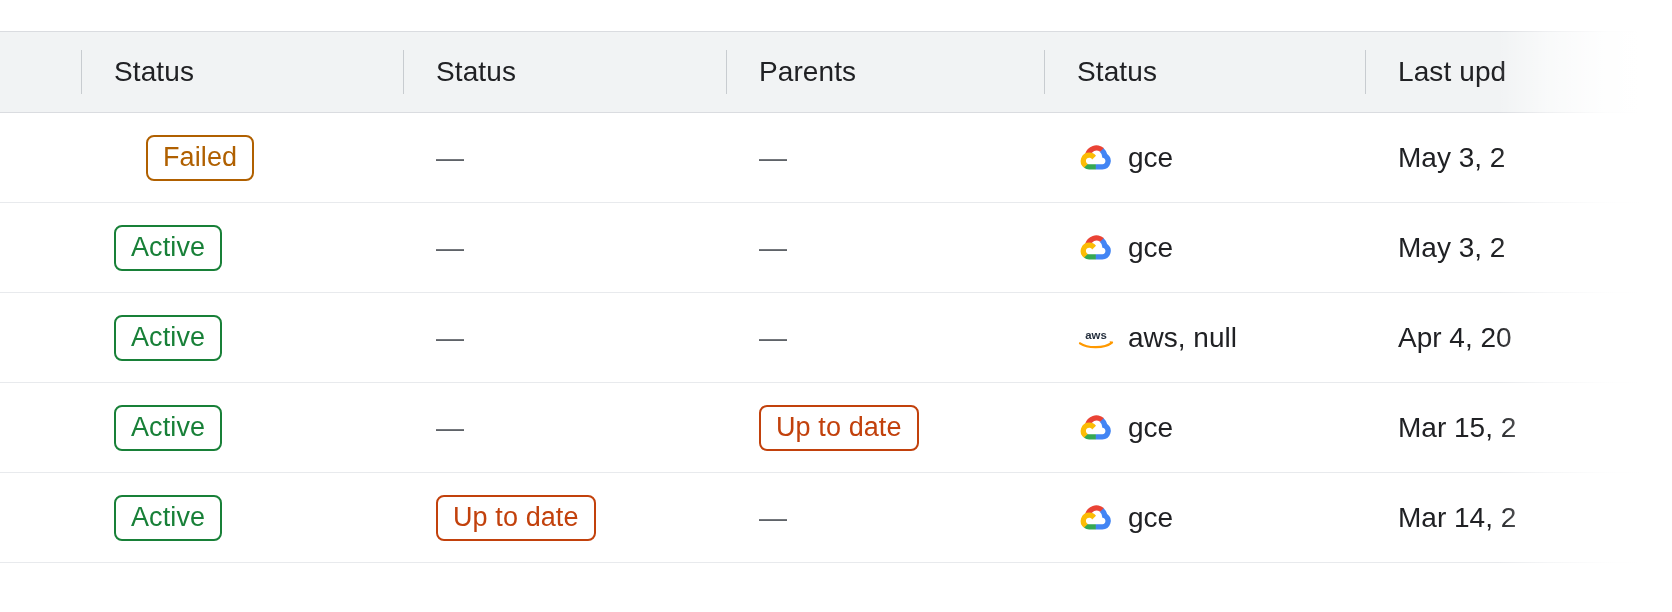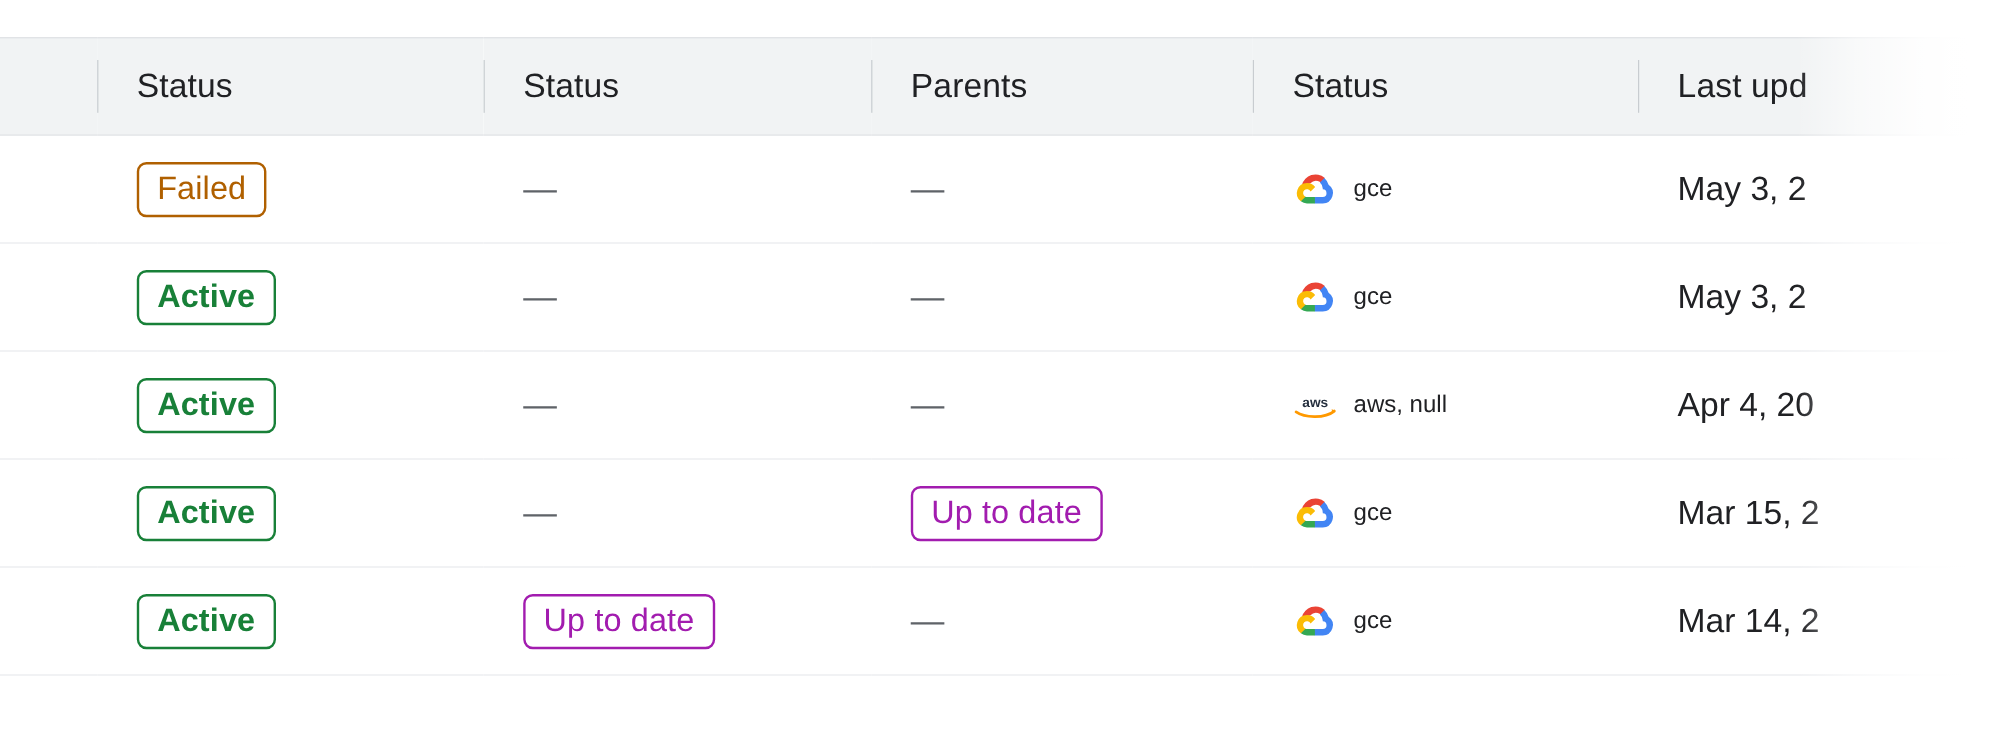--- a/index.html
+++ b/index.html
@@ -99,40 +99,40 @@
     height: 46px;
     padding: 0 15px;
     border: 2px solid currentColor;
     border-radius: 8px;
     font-size: 27px;
     line-height: 1;
     letter-spacing: 0.1px;
     background: transparent;
     white-space: nowrap;
   }
-  .chip.active    { color: #188038; font-weight: bold; }
-  .chip.failed    { color: #b06000; }
-  .chip.uptodate  { color: #a21caf; }
+  .chip.active    { color: #188038; }
+  .chip.failed    { color: #b06000; margin-left: 32px; }
+  .chip.uptodate  { color: #c2410c; }
 
   
   .dash {
     display: inline-block;
     color: #5f6368;
     font-size: 28px;
     letter-spacing: 0;
   }
 
   
   .service-cell {
     display: flex;
     align-items: center;
     gap: 13px;
   }
   .service-label {
-    font-size: 20px;
+    font-size: 28px;
     color: #202124;
   }
 
   .svc-icon {
     display: inline-flex;
     align-items: center;
     justify-content: flex-start;
     width: 38px;
     height: 38px;
     flex: 0 0 38px;

